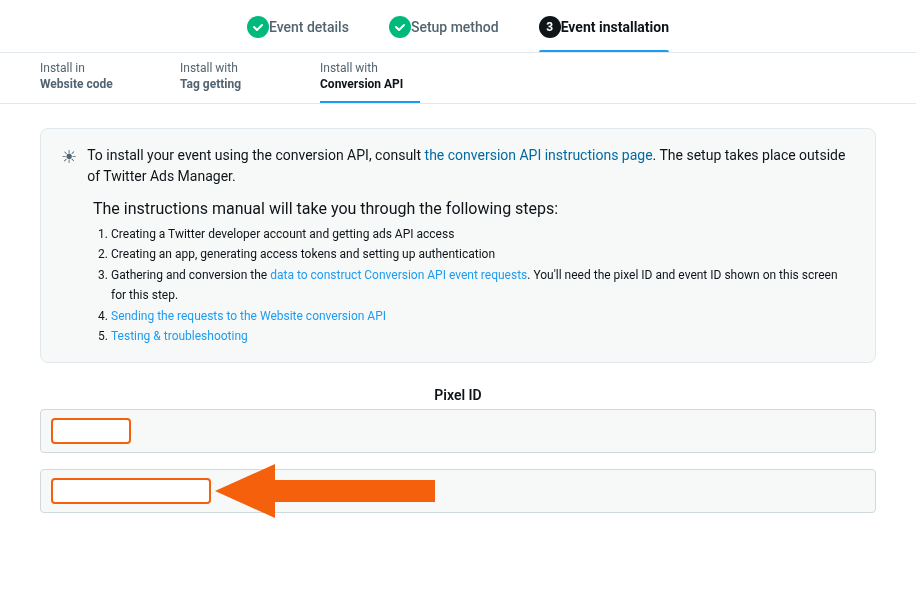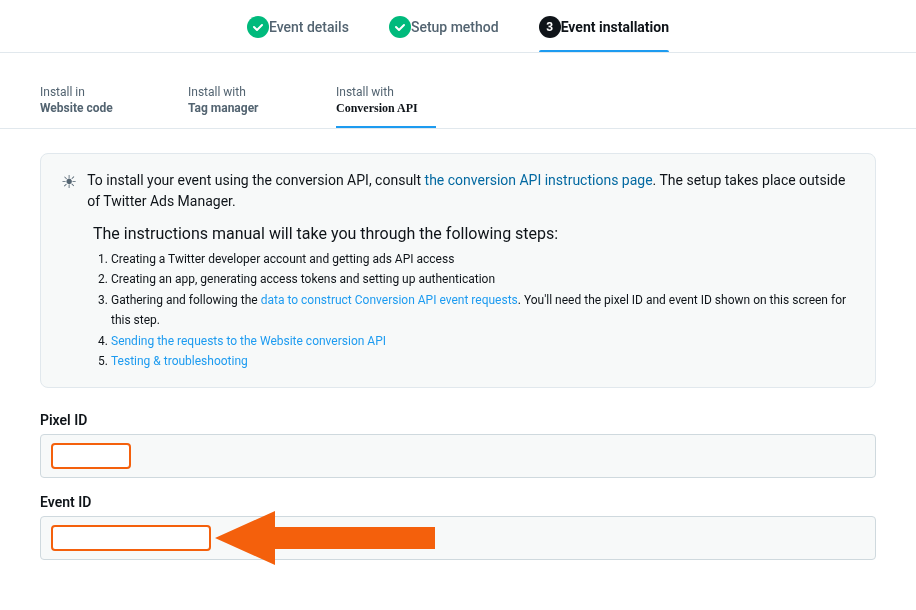--- a/index.html
+++ b/index.html
@@ -70,24 +70,23 @@
       align-items: center;
       justify-content: center;
       font-size: 12px;
       font-weight: 700;
       flex-shrink: 0;
     }
 
     
     .install-tabs {
       display: flex;
-      gap: 8px;
+      gap: 0;
       padding: 0 40px;
       border-bottom: 1px solid #e1e8ed;
-      margin-top: 24px;
     }
     .install-tab {
       padding: 8px 40px 12px 0;
       cursor: pointer;
       color: #536471;
       position: relative;
       min-width: 140px;
     }
     .install-tab.active {
       color: #0f1419;
@@ -107,21 +106,20 @@
       display: block;
       margin-bottom: 2px;
     }
     .install-tab .tab-title {
       font-size: 12px;
       font-weight: 700;
       display: block;
     }
     .install-tab.active .tab-title {
       color: #0f1419;
-      font-family: Liberation Serif, serif;
     }
 
     
     .info-box {
       margin: 24px 40px 0 40px;
       background: #f7f9f9;
       border: 1px solid #e1e8ed;
       border-radius: 8px;
       padding: 16px 20px;
     }
@@ -170,20 +168,21 @@
 
     
     .field-section {
       margin: 24px 40px 0 40px;
     }
     .field-label {
       font-size: 14px;
       font-weight: 600;
       color: #0f1419;
       margin-bottom: 6px;
+      text-align: center;
     }
     .field-input-row {
       display: flex;
       align-items: center;
       gap: 0;
       background: #f7f9f9;
       border: 1px solid #cfd9de;
       border-radius: 4px;
       padding: 8px 10px;
       width: 100%;
@@ -235,58 +234,57 @@
   </div>
 </div>
 
 <div class="install-tabs">
   <div class="install-tab">
     <span class="tab-subtitle">Install in</span>
     <span class="tab-title">Website code</span>
   </div>
   <div class="install-tab">
     <span class="tab-subtitle">Install with</span>
-    <span class="tab-title">Tag manager</span>
+    <span class="tab-title">Tag getting</span>
   </div>
   <div class="install-tab active">
     <span class="tab-subtitle">Install with</span>
     <span class="tab-title">Conversion API</span>
   </div>
 </div>
 
 <div class="info-box">
   <div class="info-box-header">
     <span class="gear-icon">☀</span>
     <div class="info-box-text">
       <span>To install your event using the conversion API, consult </span><a href="#" class="info-link">the conversion API instructions page</a><span>. The setup takes place outside of Twitter Ads Manager.</span>
     </div>
   </div>
   <div class="info-steps">
     <div class="info-steps-title">The instructions manual will take you through the following steps:</div>
     <ol>
       <li><span>Creating a Twitter developer account and getting ads API access</span></li>
       <li><span>Creating an app, generating access tokens and setting up authentication</span></li>
       <li>
-        <span>Gathering and following the </span><a href="#" class="info-link">data to construct Conversion API event requests</a><span>. You'll need the pixel ID and event ID shown on this screen for this step.</span>
+        <span>Gathering and conversion the </span><a href="#" class="info-link">data to construct Conversion API event requests</a><span>. You'll need the pixel ID and event ID shown on this screen for this step.</span>
       </li>
       <li><a href="#" class="info-link">Sending the requests to the Website conversion API</a></li>
       <li><a href="#" class="info-link">Testing &amp; troubleshooting</a></li>
     </ol>
   </div>
 </div>
 
 <div class="field-section">
   <div class="field-label">Pixel ID</div>
   <div class="field-input-row">
     <div class="field-input-highlight"></div>
   </div>
 </div>
 
 <div class="field-section-event">
-  <div class="field-label">Event ID</div>
   <div style="position:relative;">
     <div class="field-input-row">
       <div class="field-input-highlight field-input-highlight-wide"></div>
     </div>
 
     <svg style="position:absolute; left:175px; top:50%; transform:translateY(-50%);" width="220" height="54" viewBox="0 0 220 54" fill="none" xmlns="http://www.w3.org/2000/svg">
 
       <polygon points="0,27 60,0 60,16 220,16 220,38 60,38 60,54" fill="#f4600c"></polygon>
     </svg>
   </div>

